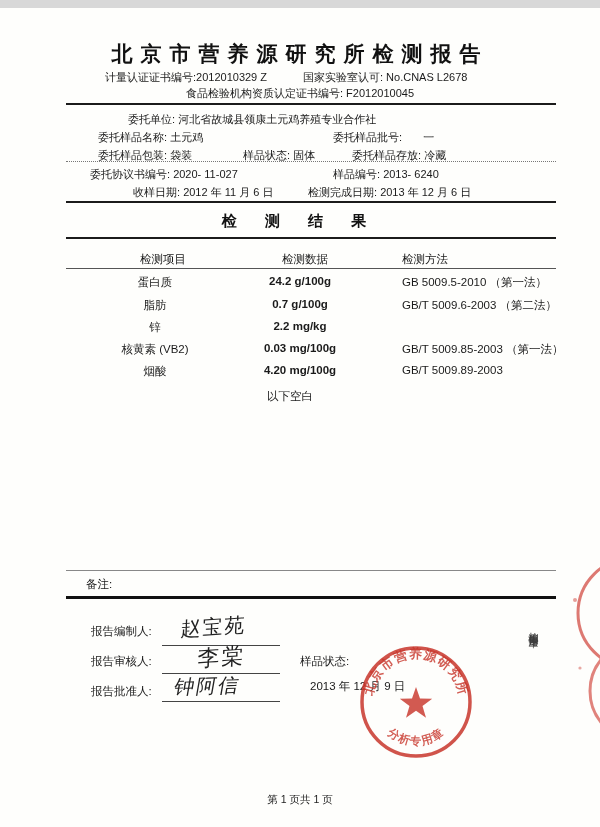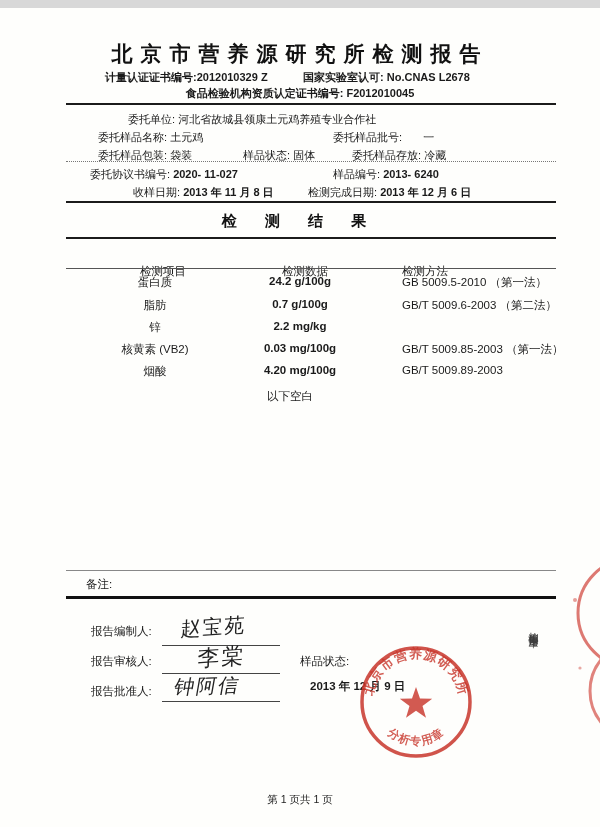--- a/index.html
+++ b/index.html
@@ -2,21 +2,21 @@
 <html><head>
 <meta charset="utf-8">
 <style>
   html,body{margin:0;padding:0;background:#d8d8d8;}
   .page{
     position:relative;width:600px;height:827px;margin:8px auto;
     background:#fefefc;overflow:hidden;
     font-family:"Liberation Sans","DejaVu Sans",sans-serif;color:#1a1a1a;
   }
   .abs{position:absolute;white-space:nowrap;}
-  .b{font-weight:bold;}
+  .b{font-weight:normal;}
   .fs11{font-size:11px;}
   .fs115{font-size:11.5px;}
   .center{text-align:center;}
   .title{
     position:absolute;top:32px;left:0;width:600px;text-align:center;
     font-size:21px;font-weight:bold;letter-spacing:8px;color:#111;
   }
   .hline{position:absolute;left:66px;width:490px;border-top:2px solid #1b1b1b;}
   .hline-thin{position:absolute;left:66px;width:490px;border-top:1px solid #555;}
   .hline-thick{position:absolute;left:66px;width:490px;border-top:3px solid #111;}
@@ -91,33 +91,33 @@
     <span>委托协议书编号:</span>
     <span class="b">2020- 11-027</span>
   </span>
   <span class="abs fs11" style="left:333px;top:159px">
     <span>样品编号:</span>
     <span class="b">2013- 6240</span>
   </span>
 
   <span class="abs fs11" style="left:133px;top:177px">
     <span>收样日期:</span>
-    <span class="b">2013 年 11 月 8 日</span>
+    <span class="b">2012 年 11 月 6 日</span>
   </span>
   <span class="abs fs11" style="left:308px;top:177px">
     <span>检测完成日期:</span>
     <span class="b">2013 年 12 月 6 日</span>
   </span>
 
   <div class="hline" style="top:193px;border-top-width:2.5px"></div>
 
   <div class="section-title">检 测 结 果</div>
   <div class="hline" style="top:229px;border-top-width:2.5px"></div>
 
-  <div class="trow" style="top:256px">
+  <div class="trow" style="top:244px">
     <span class="cell" style="left:140px">检测项目</span>
     <span class="cell" style="left:282px">检测数据</span>
     <span class="cell" style="left:402px">检测方法</span>
   </div>
   <div class="hline-thin" style="top:260px;border-top-width:1.5px"></div>
 
   <div class="trow" style="top:267px">
     <span class="cell c-item">蛋白质</span>
     <span class="cell c-val">24.2 g/100g</span>
     <span class="cell c-meth">GB 5009.5-2010 （第一法）</span>

